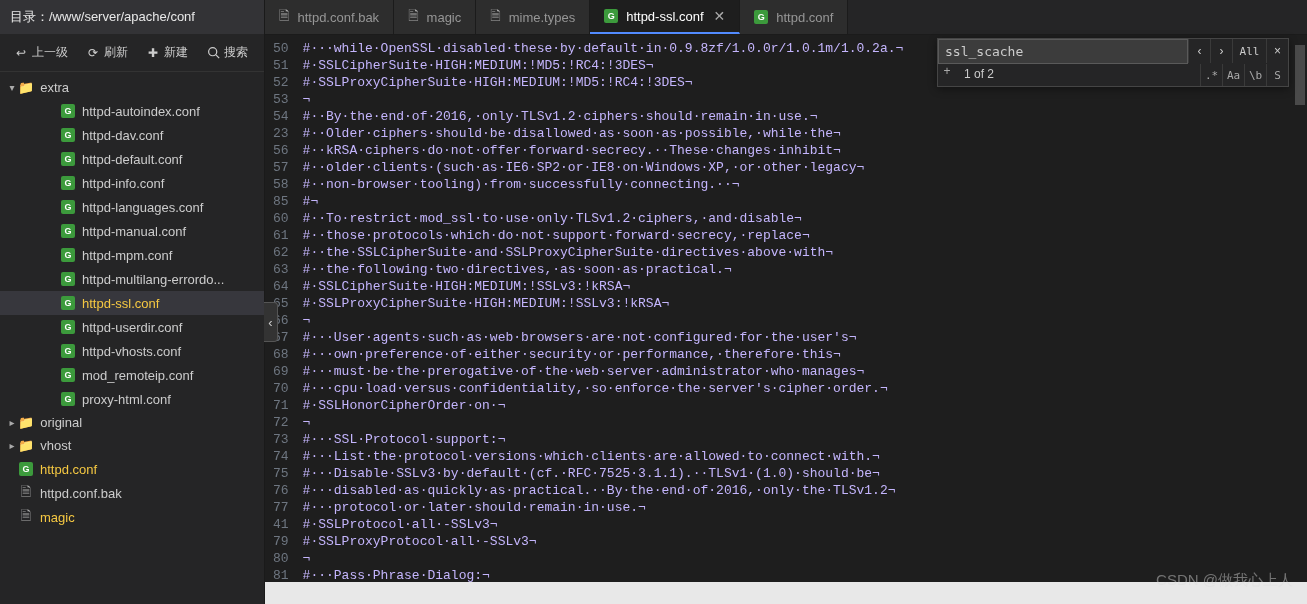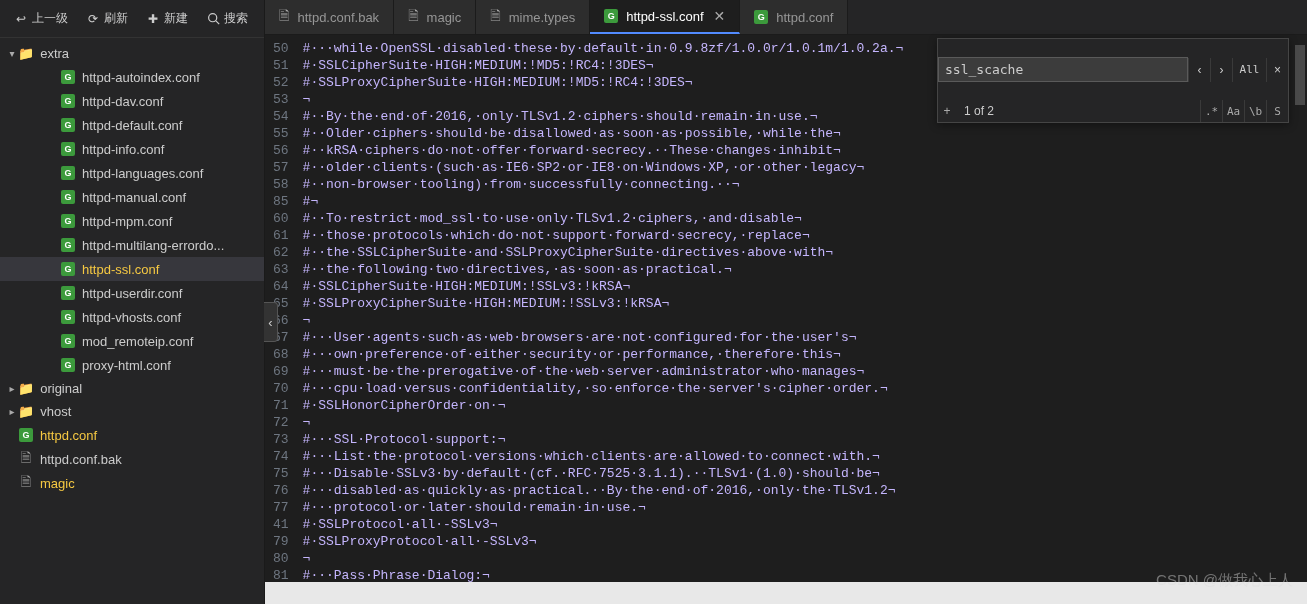--- a/index.html
+++ b/index.html
@@ -24,38 +24,41 @@
 .tabs { display: flex; background: #252526; border-bottom: 1px solid #1b1b1b; height: 35px; }
 .tab { display: flex; align-items: center; padding: 0 14px; gap: 8px; border-right: 1px solid #1b1b1b; color: #969696; cursor: pointer; font-size: 13px; background: #2d2d2d; }
 .tab.active { background: #1e1e1e; color: #fff; border-bottom: 2px solid #528bff; }
 .tab-close { font-size: 14px; color: #aaa; margin-left: 2px; }
 .editor-wrap { flex: 1; display: flex; overflow: hidden; position: relative; background: #1e1e1e; }
 .gutter { background: #1e1e1e; color: #6e7681; text-align: right; padding: 5px 14px 5px 8px; font-family: Consolas, 'Courier New', monospace; font-size: 13px; line-height: 17px; user-select: none; }
 .code { flex: 1; padding: 5px 0; font-family: Consolas, 'Courier New', monospace; font-size: 13px; line-height: 17px; color: #c4b5fd; white-space: pre; overflow: hidden; }
 .code-line { height: 17px; }
 .collapse-handle { position: absolute; left: -1px; top: 50%; width: 14px; height: 40px; background: #333; border: 1px solid #555; border-left: none; border-radius: 0 4px 4px 0; display: flex; align-items: center; justify-content: center; color: #ccc; cursor: pointer; z-index: 5; }
 .find-panel { position: absolute; top: 38px; right: 18px; background: #252526; border: 1px solid #454545; box-shadow: 0 2px 8px rgba(0,0,0,0.4); display: flex; flex-direction: column; font-size: 12px; z-index: 10; }
-.find-row { display: flex; align-items: center; margin-top: 18px; }
+.find-row { display: flex; align-items: flex-start; }
 .find-input { background: #3c3c3c; border: 1px solid #5a5a5a; color: #ccc; padding: 4px 6px; width: 250px; font-size: 13px; font-family: Consolas, monospace; outline: none; }
 .find-btn { width: 22px; height: 24px; display: flex; align-items: center; justify-content: center; color: #ccc; cursor: pointer; border-left: 1px solid #3a3a3a; }
 .find-btn.wide { width: 34px; font-family: Consolas, monospace; font-size: 11px; }
 .find-status { padding: 3px 8px; color: #ccc; display: flex; align-items: center; gap: 6px; }
 .find-plus { width: 18px; text-align: center; color: #aaa; }
 .find-opts { display: flex; margin-left: auto; }
 .find-opt { width: 22px; height: 22px; display: flex; align-items: center; justify-content: center; font-size: 11px; color: #aaa; font-family: Consolas, monospace; cursor: pointer; border-left: 1px solid #3a3a3a; }
 .watermark { position: absolute; bottom: 14px; right: 14px; color: rgba(220,220,220,0.45); font-size: 15px; font-family: "Microsoft YaHei", sans-serif; pointer-events: none; }
 .status-bar { position: absolute; bottom: 0; left: 265px; right: 0; height: 22px; background: #e8e8e8; }
 .scrollbar-v { position: absolute; right: 0; top: 35px; bottom: 22px; width: 14px; background: #1e1e1e; }
 .scrollbar-thumb { position: absolute; right: 2px; width: 10px; background: #4a4a4a; border-radius: 0; }
 </style>
 </head>
 <body>
 
 <div class="container">
   <div class="sidebar">
+    <div class="path-bar">
+      <span>目录：</span><span>/www/server/apache/conf</span>
+    </div>
     <div class="toolbar">
       <div class="tool-btn">
         <span class="tool-icon">↩</span>
         <span>上一级</span>
       </div>
       <div class="tool-btn">
         <span class="tool-icon">⟳</span>
         <span>刷新</span>
       </div>
       <div class="tool-btn">
@@ -243,21 +246,21 @@
         </div>
       </div>
     <div class="collapse-handle">‹</div>
     <div class="editor-wrap">
       <div class="gutter" id="gutter">
           <div>50</div>
           <div>51</div>
           <div>52</div>
           <div>53</div>
           <div>54</div>
-          <div>55</div>
+          <div>23</div>
           <div>56</div>
           <div>57</div>
           <div>58</div>
           <div>85</div>
           <div>60</div>
           <div>61</div>
           <div>62</div>
           <div>63</div>
           <div>64</div>
           <div>65</div>

